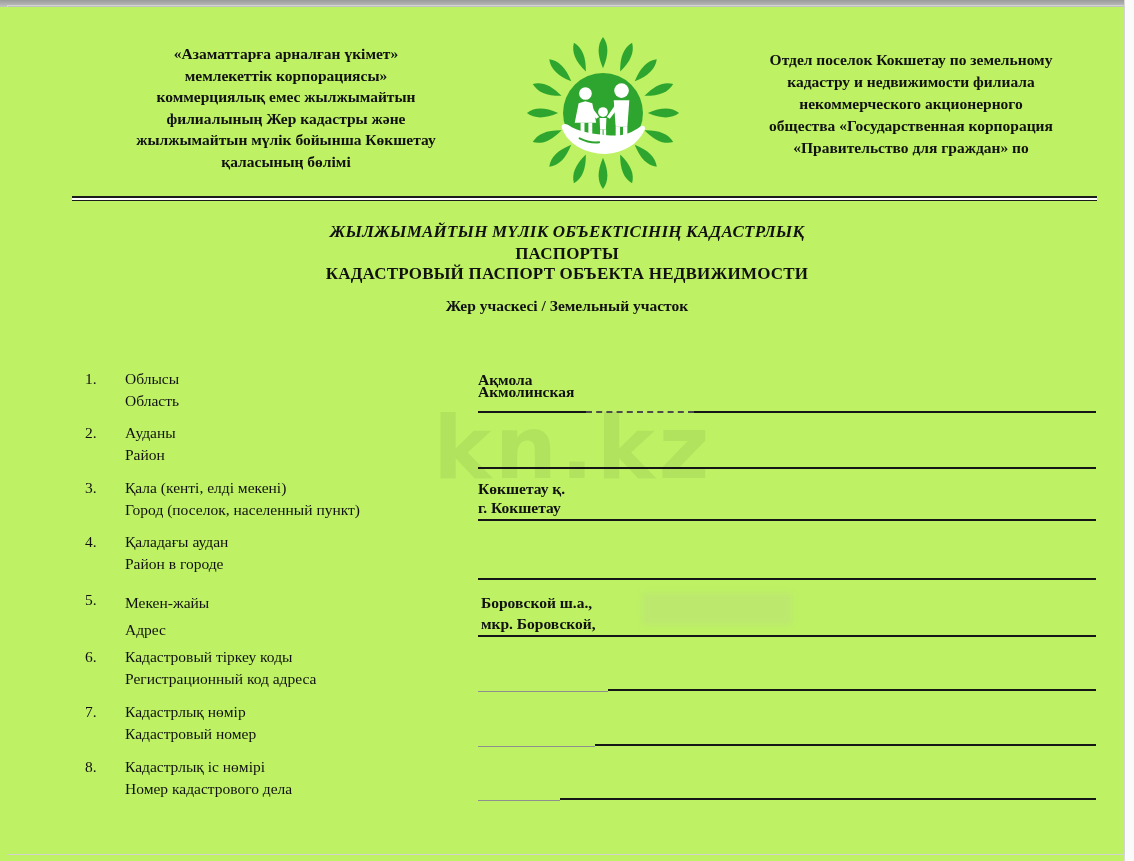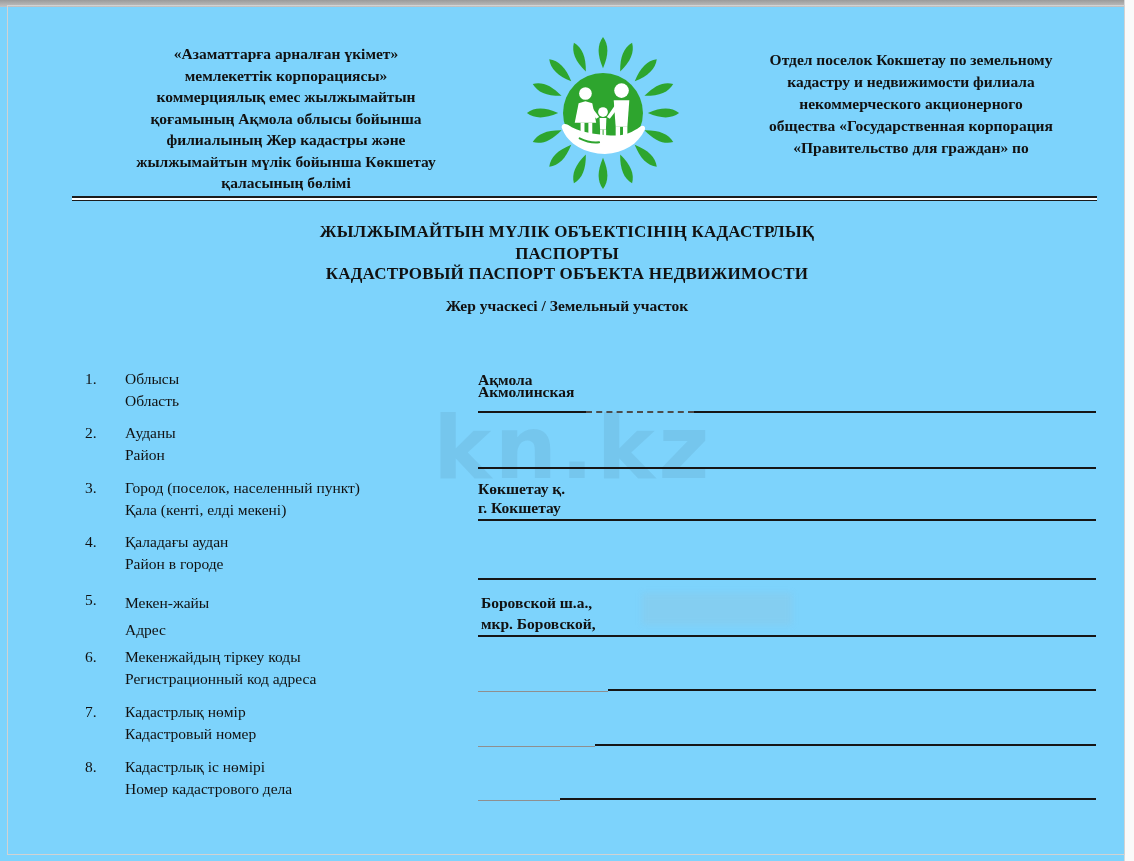--- a/index.html
+++ b/index.html
@@ -1,38 +1,38 @@
 <!DOCTYPE html>
 <html><head>
 <meta charset="utf-8">
 <style>
   html,body{margin:0;padding:0;background:#fff;}
   .screenshot{
     position:relative;width:1134px;height:861px;overflow:hidden;
-    background:#7dd3fc;color:#111;
+    background:#bef264;color:#111;
     font-family:"Liberation Serif","DejaVu Serif",serif;
   }
   
   .top-band{position:absolute;left:0;top:0;width:1124px;height:7px;
     background:linear-gradient(#9a9a9a,#c2c2c2);}
   .right-strip{position:absolute;left:1124px;top:0;width:10px;height:861px;
     background:#fafafa;border-left:1px solid #d8d8d8;}
   .card-frame{position:absolute;left:7px;top:5px;width:1116px;height:848px;
     border:1px solid #d2d2d2;}
   
   .org{position:absolute;text-align:center;font-weight:bold;font-size:15.5px;line-height:21.5px;}
   .org-left{left:100px;top:43px;width:372px;}
   .org-right{left:712px;top:49px;width:398px;line-height:22px;}
   .logo{position:absolute;left:525px;top:33px;width:156px;height:160px;}
   .divider{position:absolute;left:72px;top:196px;width:1025px;height:1px;
     border-top:2px solid #1c1c1c;border-bottom:1.5px solid #1c1c1c;padding-top:1px;background:#fff;}
   
   .title-line{position:absolute;left:10px;width:1114px;text-align:center;
     font-weight:bold;font-size:17px;letter-spacing:.2px;}
-  .t1{top:222px;} .t2{top:244px;} .t3{top:264px;}
+  .t1{top:222px;font-style:italic;} .t2{top:244px;} .t3{top:264px;}
   .subtitle{position:absolute;left:10px;top:297px;width:1114px;text-align:center;
     font-weight:bold;font-size:15.5px;}
   
   .watermark{position:absolute;left:433px;top:396px;
     font-family:"DejaVu Sans",sans-serif;font-weight:bold;font-size:88px;
     color:#000;opacity:0.055;letter-spacing:3px;user-select:none;}
   .smudge{position:absolute;left:642px;top:593px;width:150px;height:32px;
     background:rgba(175,175,175,.14);filter:blur(3px);}
   
   .row{position:absolute;left:85px;width:1030px;height:52px;font-size:15.5px;}
@@ -60,21 +60,20 @@
 <div class="screenshot">
 
   <div class="top-band"></div>
   <div class="right-strip"></div>
   <div class="card-frame"></div>
 
   <div class="org org-left">
     <div>«Азаматтарға арналған үкімет»</div>
     <div>мемлекеттік корпорациясы»</div>
     <div>коммерциялық емес жылжымайтын</div>
-    <div>қоғамының Ақмола облысы бойынша</div>
     <div>филиалының Жер кадастры және</div>
     <div>жылжымайтын мүлік бойынша Көкшетау</div>
     <div>қаласының бөлімі</div>
   </div>
 
   <svg class="logo" viewBox="0 0 160 160" xmlns="http://www.w3.org/2000/svg" aria-hidden="true">
     <g fill="#2EA52E">
 
       <g id="rays">
         <path d="M80,34 C86,20 86,10 80,2 C74,10 74,20 80,34 Z" transform="rotate(0 80 80)"></path>
@@ -164,22 +163,22 @@
       <div>Район</div>
     </div>
     <div class="vals">
       <div class="ul" style="top:45px"></div>
     </div>
   </div>
 
   <div class="row" style="top:477px">
     <div class="num">3.</div>
     <div class="lbl">
+      <div>Қала (кенті, елді мекені)</div>
       <div>Город (поселок, населенный пункт)</div>
-      <div>Қала (кенті, елді мекені)</div>
     </div>
     <div class="vals">
       <div class="v-kk">Көкшетау қ.</div>
       <div class="v-ru" style="top:20px">г. Кокшетау</div>
       <div class="ul" style="top:42px"></div>
     </div>
   </div>
 
   <div class="row" style="top:531px">
     <div class="num">4.</div>
@@ -201,21 +200,21 @@
     <div class="vals">
       <div class="v-kk" style="left:3px;top:3px">Боровской ш.а.,</div>
       <div class="v-ru" style="left:3px;top:24px">мкр. Боровской,</div>
       <div class="ul" style="top:46px"></div>
     </div>
   </div>
 
   <div class="row" style="top:646px">
     <div class="num">6.</div>
     <div class="lbl">
-      <div>Мекенжайдың тіркеу коды</div>
+      <div>Кадастровый тіркеу коды</div>
       <div>Регистрационный код адреса</div>
     </div>
     <div class="vals">
       <div class="ul ul-split" style="top:43px;--w1:130px"></div>
     </div>
   </div>
 
   <div class="row" style="top:701px">
     <div class="num">7.</div>
     <div class="lbl">

